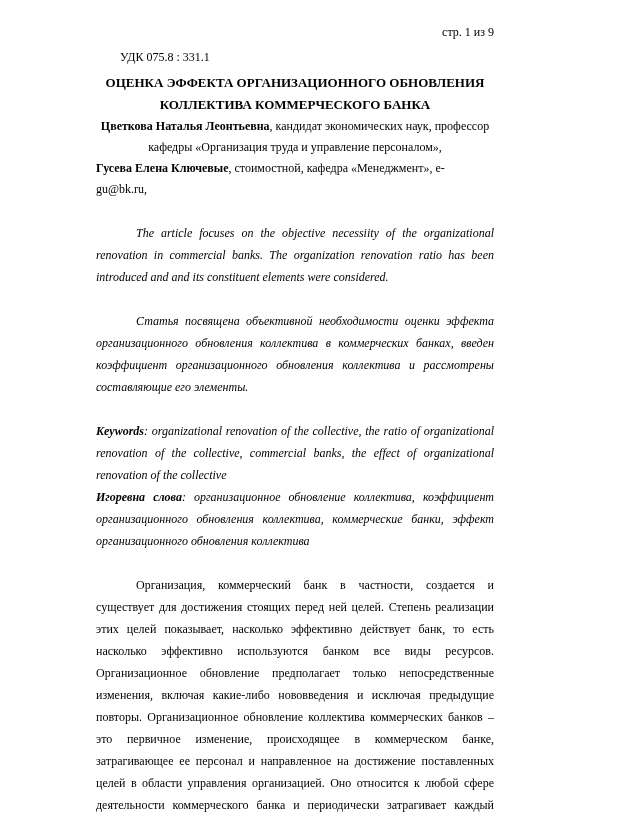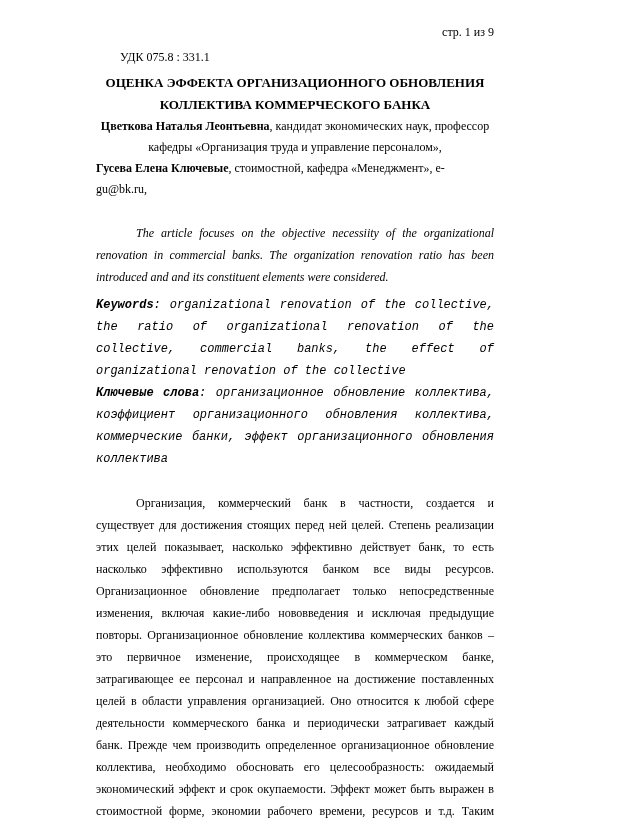--- a/index.html
+++ b/index.html
@@ -51,21 +51,21 @@
     text-align: justify;
     text-indent: 40px;
     line-height: 22px;
     margin-top: 22px;
   }
   .keywords {
     font-style: italic;
     text-align: justify;
     line-height: 22px;
   }
-  .keywords-block { margin-top: 6px; font-family: Liberation Mono, monospace; }
+  .keywords-block { margin-top: 22px; }
   .body-par {
     text-align: justify;
     text-indent: 40px;
     line-height: 22px;
     margin-top: 22px;
   }
 </style>
 </head>
 <body>
 
@@ -81,25 +81,26 @@
     <span class="bold">Цветкова Наталья Леонтьевна</span><span>, кандидат экономических наук, профессор кафедры «Организация труда и управление персоналом»,</span>
   </p>
 
   <p class="author-left">
     <span class="bold">Гусева Елена Ключевые</span><span>, стоимостной, кафедра «Менеджмент», </span><span>e-gu@bk.ru</span><span>,</span>
   </p>
 
 
   <p class="abstract">The article focuses on the objective necessiity of the organizational renovation in commercial banks. The organization renovation ratio has been introduced and and its constituent elements were considered.</p>
 
+  <p class="abstract">Статья посвящена объективной необходимости оценки эффекта организационного обновления коллектива в коммерческих банках, введен коэффициент организационного обновления коллектива и рассмотрены составляющие его элементы.</p>
 
   <div class="keywords-block">
     <p class="keywords">
       <span class="bold">Keywords</span><span>: organizational renovation of the collective, the ratio of organizational renovation of the collective, commercial banks, the effect of organizational renovation of the collective</span>
     </p>
     <p class="keywords">
-      <span class="bold">Ключевые слова</span><span>: организационное обновление коллектива, коэффициент организационного обновления коллектива, коммерческие банки, эффект организационного обновления коллектива</span>
+      <span class="bold">Игоревна слова</span><span>: организационное обновление коллектива, коэффициент организационного обновления коллектива, коммерческие банки, эффект организационного обновления коллектива</span>
     </p>
   </div>
 
   <p class="body-par">Организация, коммерческий банк в частности, создается и существует для достижения стоящих перед ней целей. Степень реализации этих целей показывает, насколько эффективно действует банк, то есть насколько эффективно используются банком все виды ресурсов. Организационное обновление предполагает только непосредственные изменения, включая какие-либо нововведения и исключая предыдущие повторы. Организационное обновление коллектива коммерческих банков – это первичное изменение, происходящее в коммерческом банке, затрагивающее ее персонал и направленное на достижение поставленных целей в области управления организацией. Оно относится к любой сфере деятельности коммерческого банка и периодически затрагивает каждый банк. Прежде чем производить определенное организационное обновление коллектива, необходимо обосновать его целесообразность: ожидаемый экономический эффект и срок окупаемости. Эффект может быть выражен в стоимостной форме, экономии рабочего времени, ресурсов и т.д. Таким образом, цель расчета</p>
 
 </div>
 
 </body></html>

